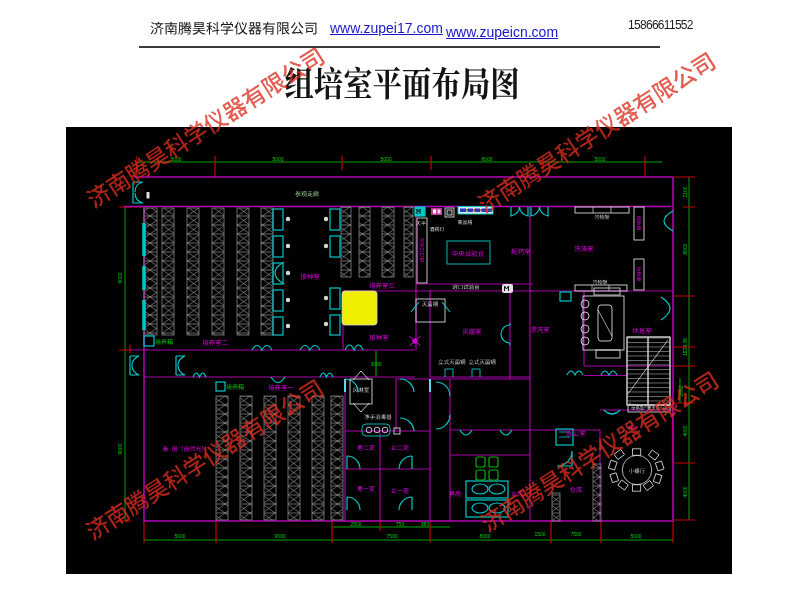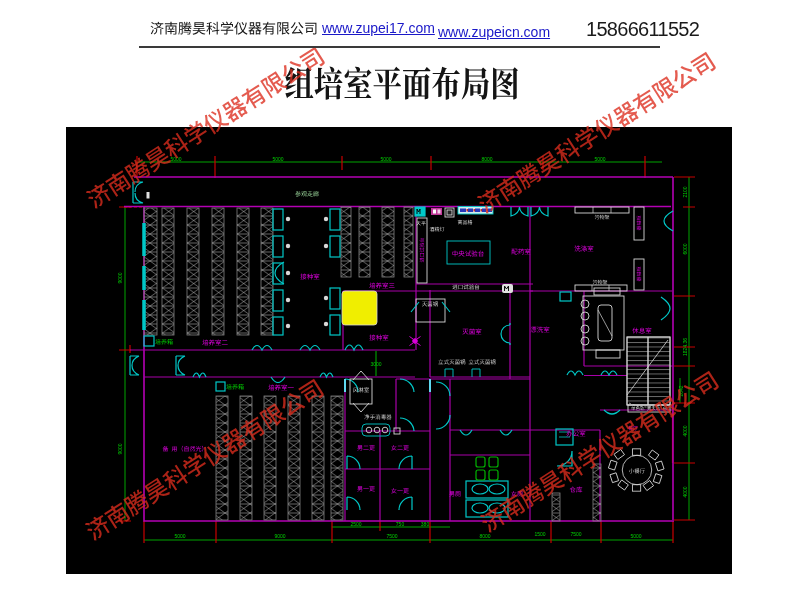--- a/index.html
+++ b/index.html
@@ -1,15 +1,15 @@
 <!DOCTYPE html>
 <html><head><meta charset="utf-8"><style>
 html,body{margin:0;padding:0;}
 .page{position:relative;width:800px;height:600px;background:#fff;overflow:hidden;font-family:"Liberation Sans",sans-serif;}
-.lat{position:absolute;white-space:nowrap;color:#1a1a1a;}
+.lat{position:absolute;white-space:nowrap;color:#1a1a1a;margin-left:8px;}
 .lat a{color:#1a18c8;text-decoration:underline;}
 .rule{position:absolute;left:139px;top:46px;width:521px;height:2px;background:#3a3a3a;}
 </style></head>
 <body>
 <div class="page">
 <svg width="800" height="600" viewBox="0 0 800 600" style="position:absolute;left:0;top:0">
 <defs>
 <pattern id="rk" width="12.5" height="9" patternUnits="userSpaceOnUse">
           <path d="M0 0H12.5M0 9H12.5M0 0L12.5 9M12.5 0L0 9" stroke="#a8a8a8" stroke-width="0.6" fill="none"></path>
         </pattern>
@@ -702,14 +702,14 @@
           <use href="#w5668" transform="translate(23.0 8.0) scale(0.0230)"></use>
           <use href="#w6709" transform="translate(46.0 8.0) scale(0.0230)"></use>
           <use href="#w9650" transform="translate(69.0 8.0) scale(0.0230)"></use>
           <use href="#w516c" transform="translate(92.0 8.0) scale(0.0230)"></use>
           <use href="#w53f8" transform="translate(115.0 8.0) scale(0.0230)"></use>
         </g>
       </g>
 </svg>
 <div class="lat" style="left:322px;top:20px;font-size:14px;"><a>www.zupei17.com</a></div>
 <div class="lat" style="left:438px;top:24px;font-size:14px;"><a>www.zupeicn.com</a></div>
-<div class="lat" style="left:586px;top:18px;font-size:20px;letter-spacing:-0.7px;">15866611552</div>
+<div class="lat" style="left:620px;top:18px;font-size:12px;letter-spacing:-0.7px;">15866611552</div>
 <div class="rule"></div>
 </div>
 </body></html>

